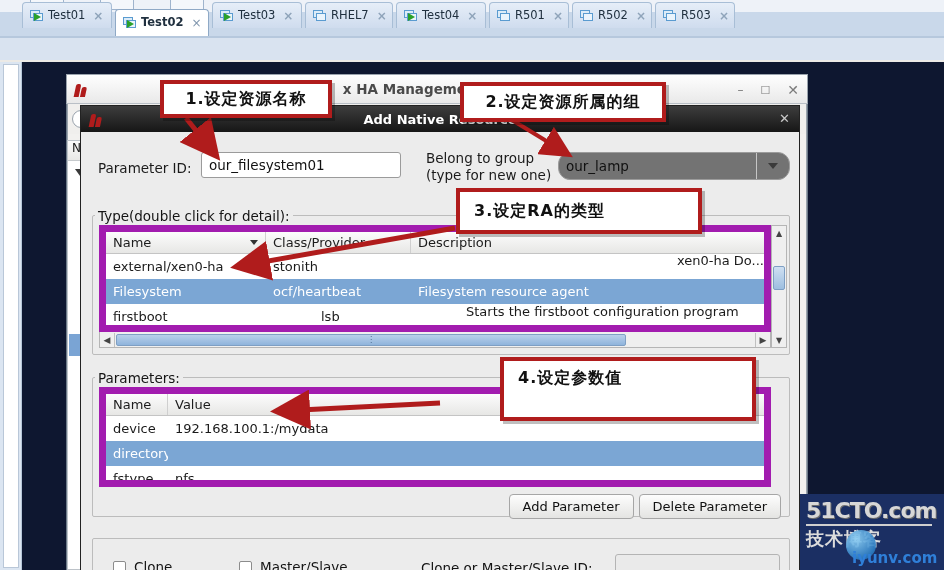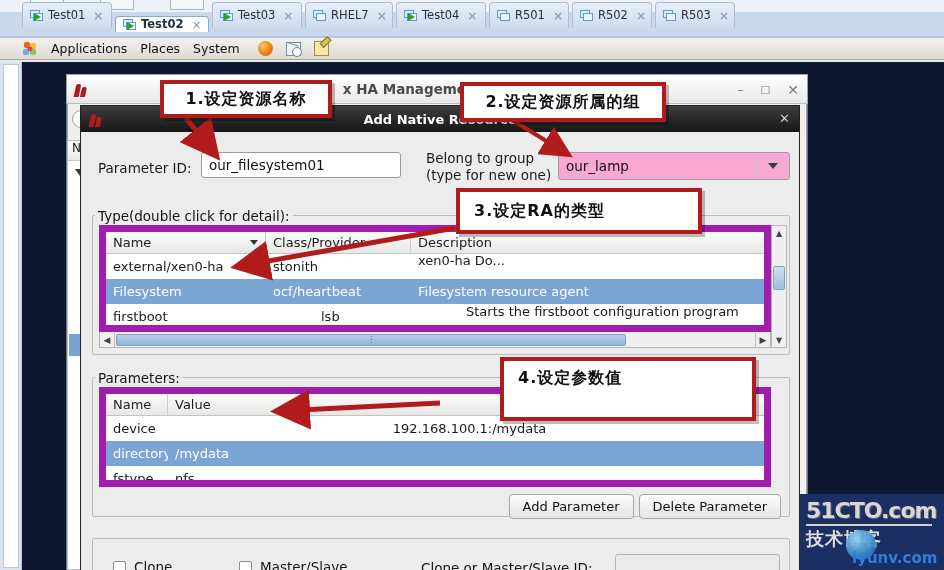--- a/index.html
+++ b/index.html
@@ -21,21 +21,21 @@
   .tabstrip-under { position:absolute; left:0; top:36px; width:944px; height:2px; background:#b6c8dd; }
   .tab {
     position:absolute; top:2px; height:26px;
     background:linear-gradient(#e6eef8,#cfdcee);
     border:1px solid #a8bed6; border-bottom:none;
     border-radius:4px 4px 0 0;
     display:flex; align-items:center; gap:5px;
     padding:0 6px 0 7px;
     font-size:11.5px; color:#20303f; white-space:nowrap;
   }
-  .tab.active { background:#ffffff; border-color:#8fa9c6; font-weight:bold; top:16px; height:16px; }
+  .tab.active { background:#ffffff; border-color:#8fa9c6; font-weight:bold; top:9px; height:27px; }
   .tab .tlabel { line-height:1; }
   .tab .tclose { color:#8fa4ba; font-size:12px; font-weight:bold; margin-left:3px; cursor:pointer; }
   .tab.active .tclose { color:#7f95ad; font-weight:normal; }
   .mon-icon { width:13px; height:12px; position:relative; flex:none; }
   .mon-icon i.scr { position:absolute; left:0; top:0; width:10px; height:8px; border:1.3px solid #5a9bd0; background:#dcecf8; display:block; }
   .mon-icon i.scr2 { position:absolute; left:3px; top:3px; width:10px; height:8px; border:1.3px solid #5a9bd0; background:#eaf4fc; display:block; }
   .mon-icon i.arw { position:absolute; left:4px; top:3px; width:0; height:0;
      border-left:7px solid #2aa02a; border-top:4px solid transparent; border-bottom:4px solid transparent; display:block; }
 
   
@@ -107,21 +107,21 @@
   .lbl { font-size:13.5px; color:#1b1b1b; }
   .resid-lbl { position:absolute; left:17px; top:16px; }
   .resid-input {
     position:absolute; left:120px; top:8px; width:200px; height:26px;
     background:#fff; border:1px solid #9b9b9b; border-radius:3px;
     display:flex; align-items:center; padding-left:7px; font-size:13.5px; color:#111;
   }
   .grp-lbl { position:absolute; left:345px; top:6px; line-height:17px; }
   .grp-combo {
     position:absolute; left:477px; top:8px; width:232px; height:28px;
-    background:#f9a8d4; border:1px solid #9b9b9b; border-radius:3px; display:flex; align-items:center;
+    background:#737373; border:1px solid #9b9b9b; border-radius:12px; display:flex; align-items:center;
   }
   .grp-combo .val { padding-left:7px; font-size:13.5px; color:#111; flex:1; }
   .grp-combo .arrowbox { width:33px; height:100%; border-left:1px solid #c6c6c6; display:flex; align-items:center; justify-content:center; }
   .chev { width:0;height:0; border-left:5px solid transparent; border-right:5px solid transparent; border-top:6px solid #3a3a3a; }
 
   
   .fs { position:absolute; border:1px solid #bcbcbc; border-radius:2px; }
   .fs-lg { position:absolute; font-size:13.5px; color:#141414; background:#ececec; padding:0 3px; }
 
   .type-fs { left:11px; top:83px; width:698px; height:140px; }
@@ -259,37 +259,20 @@
   </div>
   <div class="tab" style="left:655px;width:80px;">
     <span class="mon-icon">
         <i class="scr"></i>
         <i class="scr2"></i>
       </span>
     <span class="tlabel">R503</span>
     <span class="tclose">×</span>
   </div>
 
-  <div class="gpanel">
-    <span class="foot-icon" style="position:relative;">
-      <svg width="16" height="16" viewBox="0 0 16 16">
-          <circle cx="5" cy="4" r="3.2" fill="#e06a1a"></circle>
-          <circle cx="11" cy="5" r="3.2" fill="#f2c02a"></circle>
-          <circle cx="4" cy="11" r="3.2" fill="#7aa8d8"></circle>
-          <circle cx="11" cy="11" r="3.2" fill="#8ec468"></circle>
-          <circle cx="8" cy="8" r="2.4" fill="#d84a4a"></circle>
-        </svg>
-    </span>
-    <span class="gp-item">Applications</span>
-    <span class="gp-item">Places</span>
-    <span class="gp-item">System</span>
-    <span class="foot-icon ff" style="margin-left:5px;"></span>
-    <span class="foot-icon evo"></span>
-    <span class="foot-icon gedit"></span>
-  </div>
   <div class="gfoot"></div>
 
   <div class="desk-left-edge"></div>
   <div class="desk-left-inner"></div>
   <div class="desktop"></div>
 
   <div class="bgwin"></div>
   <div class="outer-title">
     <span class="ha-logo" style="margin-left:8px;">
         <span class="a"></span>
@@ -353,21 +336,21 @@
           <div class="th" style="width:145px;">
             <span>Class/Provider</span>
           </div>
           <div class="th" style="flex:1;border-right:none;">
             <span>Description</span>
           </div>
         </div>
         <div class="trow">
           <div class="td" style="width:160px;">external/xen0-ha</div>
           <div class="td" style="width:145px;">stonith</div>
-          <div class="td" style="flex:1;margin-top:-12px;">xen0-ha Do...</div>
+          <div class="td" style="flex:1;margin-top:-12px;text-align:right;">xen0-ha Do...</div>
         </div>
         <div class="trow sel">
           <div class="td" style="width:160px;">Filesystem</div>
           <div class="td" style="width:145px;">ocf/heartbeat</div>
           <div class="td" style="flex:1;">Filesystem resource agent</div>
         </div>
         <div class="trow">
           <div class="td" style="width:160px;">firstboot</div>
           <div class="td" style="width:145px;margin-left:48px;">lsb</div>
           <div class="td" style="flex:1;margin-top:-11px;">Starts the firstboot configuration program</div>
@@ -393,25 +376,24 @@
         <div class="thead">
           <div class="th" style="width:62px;">
             <span>Name</span>
           </div>
           <div class="th" style="flex:1;border-right:none;">
             <span>Value</span>
           </div>
         </div>
         <div class="trow">
           <div class="td" style="width:62px;">device</div>
-          <div class="td" style="flex:1;text-align:center;">192.168.100.1:/mydata</div>
+          <div class="td" style="flex:1;">192.168.100.1:/mydata</div>
         </div>
         <div class="trow sel">
           <div class="td" style="width:62px;">directory</div>
-          <div class="td" style="flex:1;">/mydata</div>
         </div>
         <div class="trow">
           <div class="td" style="width:62px;">fstype</div>
           <div class="td" style="flex:1;">nfs</div>
         </div>
       </div>
 
       <div class="pbtns">
         <div class="btn">Add Parameter</div>
         <div class="btn">Delete Parameter</div>

